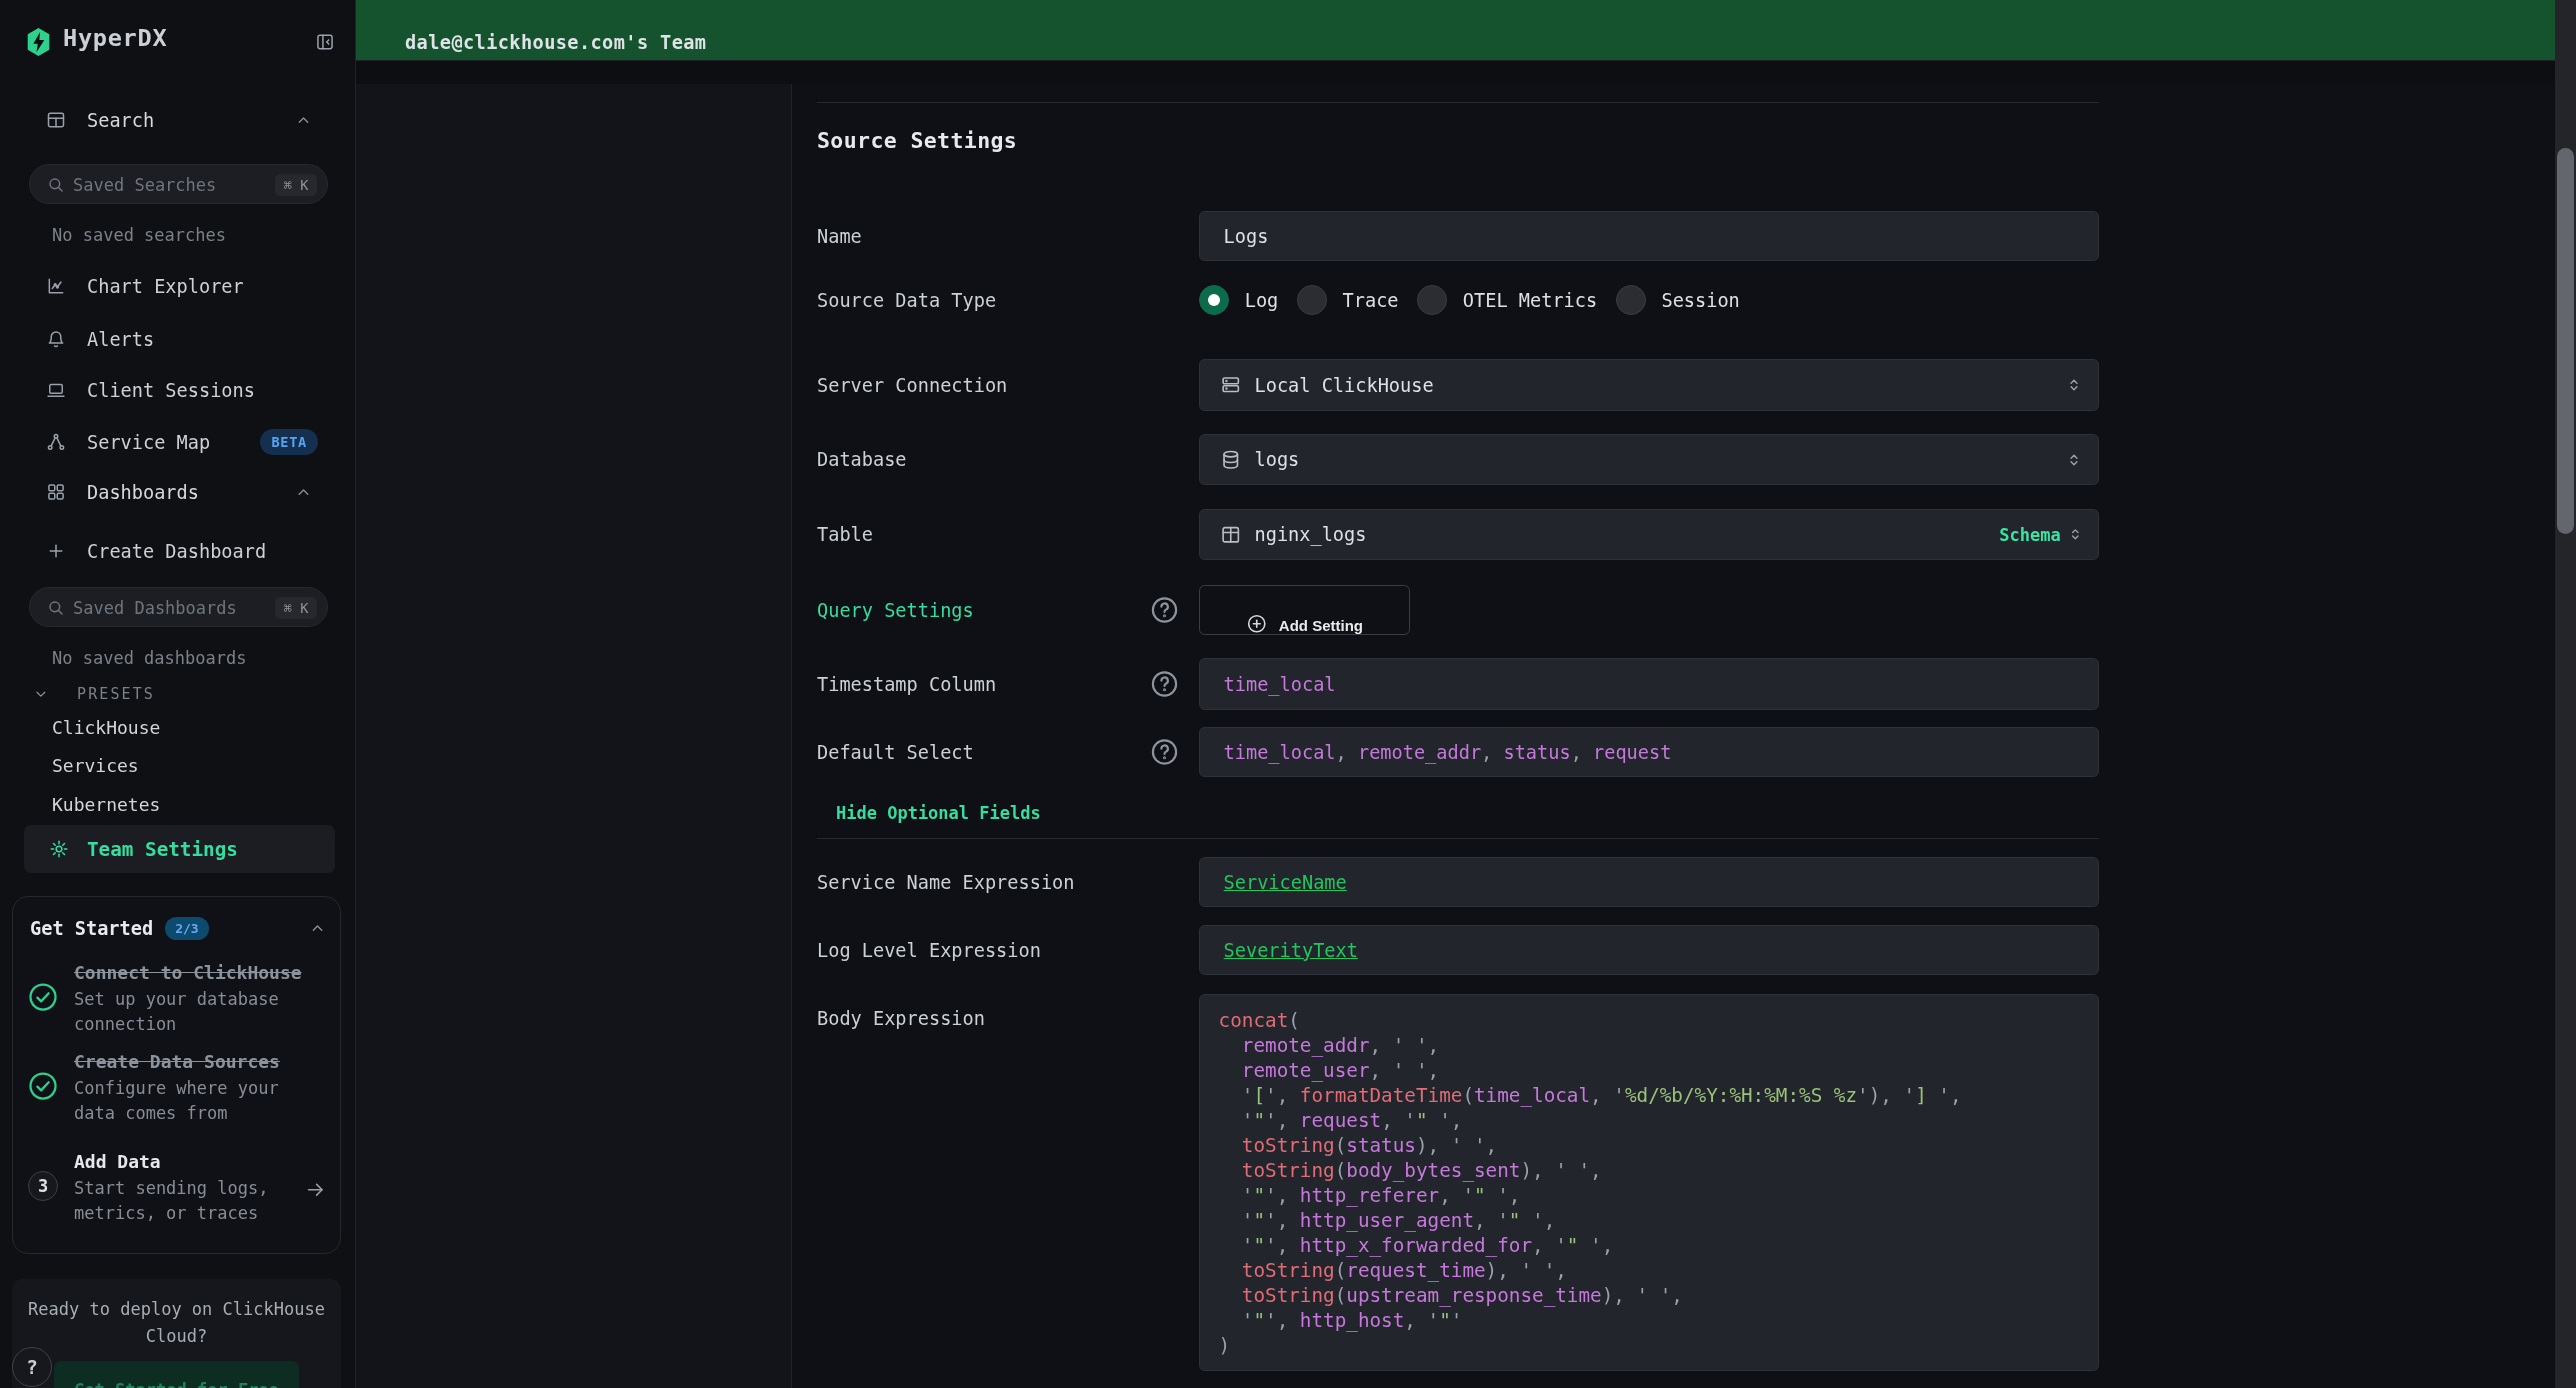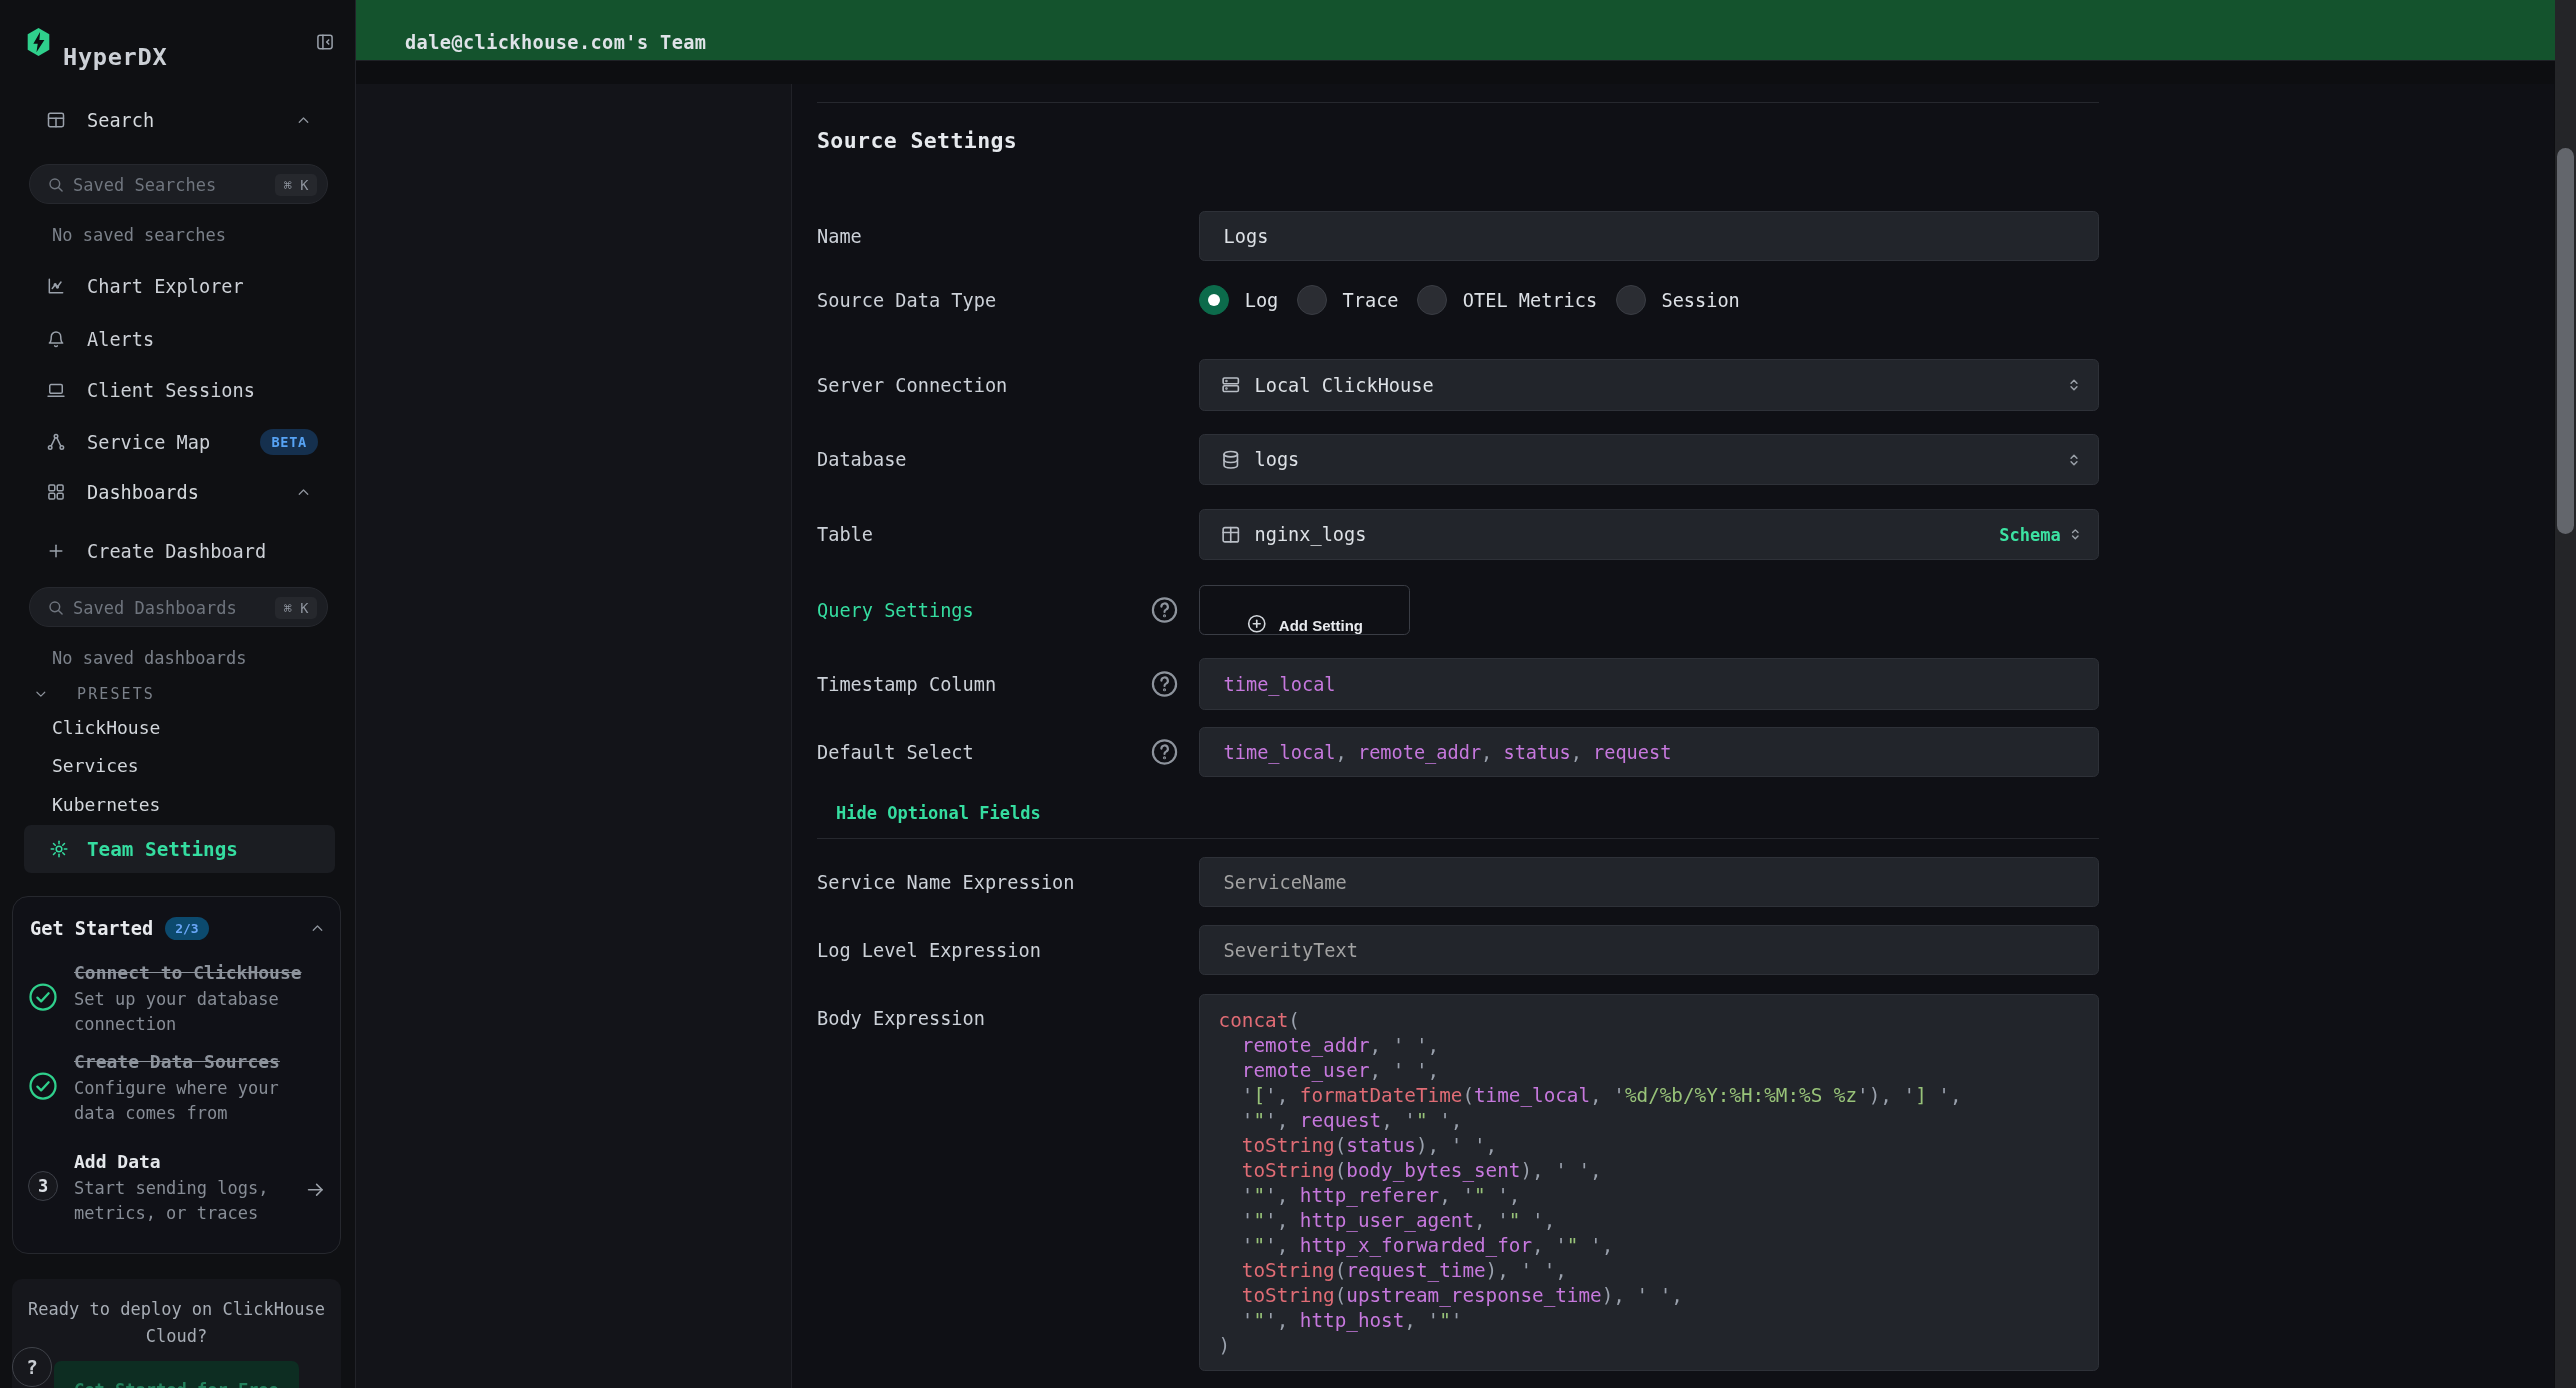--- a/index.html
+++ b/index.html
@@ -22,21 +22,21 @@
   .pane    { position:absolute; left:791px; top:84px; width:1763px; bottom:0; background:#0f1015; border-left:0.7px solid #212228; }
   .scroll-track { position:absolute; right:0; top:0; width:21.5px; height:1388px; background:#242528; z-index:6; }
   .scroll-thumb { position:absolute; left:2.1px; top:148px; width:17px; height:386px; border-radius:8.6px; background:#63666c; }
 
   
   .topbar-title { position:absolute; left:49px; top:0; height:84px; display:flex; align-items:center; font-size:18.6px; font-weight:600; color:#dfe3e8; letter-spacing:0.4px; }
 
   
   .logo-row { position:absolute; left:0; top:0; width:100%; height:82px; }
   .logo { position:absolute; left:25px; top:26.5px; width:27px; height:30px; }
-  .brand { position:absolute; left:63px; top:43px; font-size:23.6px; font-weight:bold; color:#ccd0d6; letter-spacing:0.7px; }
+  .brand { position:absolute; left:63px; top:24px; font-size:23.6px; font-weight:bold; color:#ccd0d6; letter-spacing:0.7px; }
   .collapse-btn { position:absolute; right:20px; top:31.5px; width:20px; height:20px; color:#9aa1ab; cursor:pointer; }
 
   
   .srow { position:absolute; left:0; width:356px; display:flex; align-items:center; }
   .srow .row-icon { position:absolute; left:46px; width:20px; height:20px; }
   .srow .row-label { position:absolute; left:87px; font-size:18.6px; color:#cdd1d7; white-space:nowrap; }
   .srow.type-header .row-label { color:#d6dade; }
   .srow .row-chevron { position:absolute; left:295px; width:17px; height:17px; color:#8d939c; }
   .srow.type-note .row-label { left:52px; font-size:17px; color:#7b818a; }
   .srow.type-preset .row-label { left:52px; font-size:18px; color:#d2d6db; }
@@ -75,21 +75,21 @@
   
   .divider { position:absolute; left:25px; width:1282px; height:0.7px; background:#26282e; }
   .pane-heading { position:absolute; left:25px; top:44px; font-size:21.5px; font-weight:600; color:#e6e9ed; letter-spacing:0.4px; }
   .frow { position:absolute; left:25px; width:1282px; display:flex; }
   .flabel { width:380px; display:flex; align-items:center; font-size:18.6px; color:#ccd1d8; }
   .flabel.accent { color:#35dda0; }
   .fhelp { position:absolute; left:333px; top:50%; transform:translateY(-50%); width:29px; height:29px; color:#8d939c; }
   .fcontrol { position:relative; width:900px; margin-left:auto; }
   .tinput, .tselect { position:absolute; inset:0; background:#22252b; border:0.7px solid #2e3138; border-radius:5.7px; display:flex; align-items:center; font-size:18.6px; color:#dde1e6; cursor:text; }
   .tinput { padding-left:23.6px; }
-  .tinput .ph { color:#a3a3a3; }
+  .tinput .ph { color:#22c55e;text-decoration:underline; }
   .tselect { cursor:pointer; padding-left:20px; }
   .sel-icon { width:21.5px; height:21.5px; margin-right:13px; color:#b9bec6; }
   .sel-chev { position:absolute; right:14.3px; top:50%; transform:translateY(-50%); width:20px; height:20px; color:#9aa0a8; }
   .schema-badge { position:absolute; right:13px; top:0; height:100%; display:flex; align-items:center; gap:5.7px; }
   .schema-badge .schema-txt { color:#3ce2a2; font-size:17px; font-weight:600; cursor:pointer; }
   .schema-badge .ic { width:18.6px; height:18.6px; color:#9aa0a8; }
 
   .radio-row { display:flex; align-items:center; gap:18.6px; height:100%; }
   .radio-opt { display:flex; align-items:center; gap:15.7px; cursor:pointer; }
   .radio { width:30px; height:30px; border-radius:50%; background:#2b2d33; border:1.4px solid #3a3d44; position:relative; }

